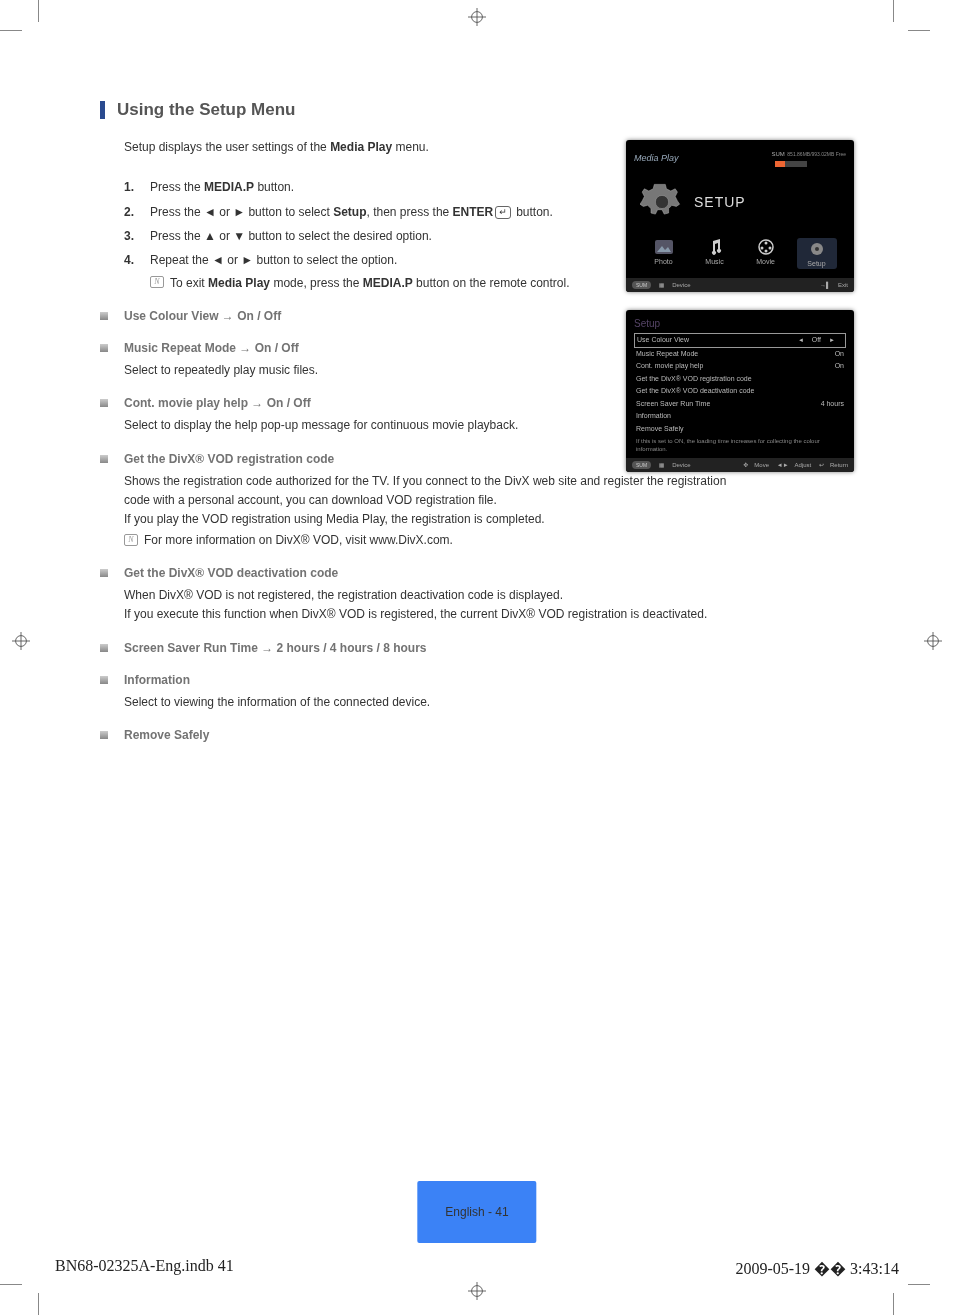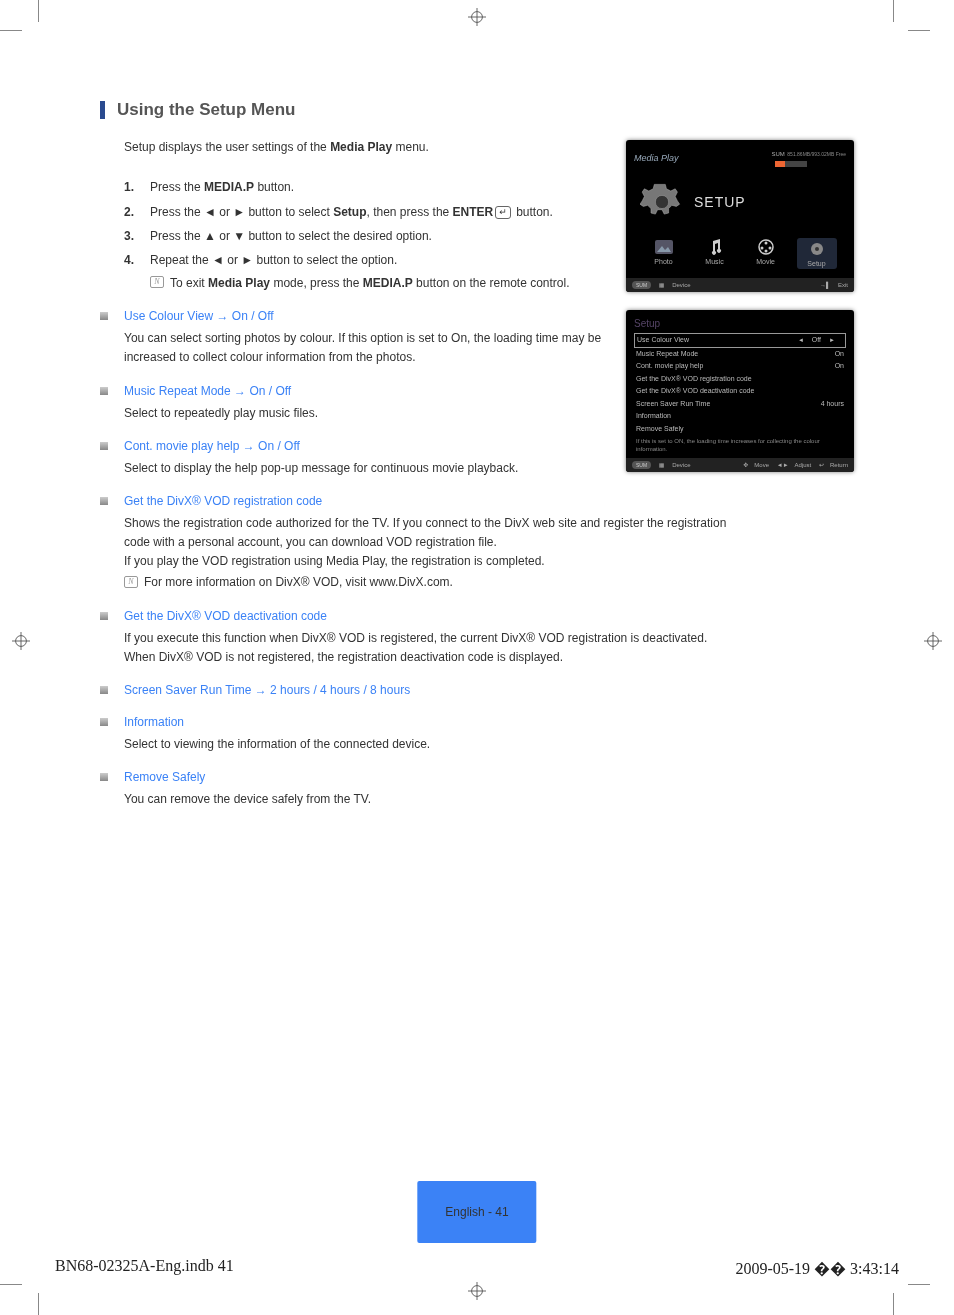--- a/index.html
+++ b/index.html
@@ -55,21 +55,21 @@
   .step .body { flex: 1; }
   .note-line { display: flex; align-items: flex-start; margin-top: 2px; }
   .note-icon { width: 14px; height: 12px; border: 1px solid #999; border-radius: 2px; font-size: 8px; line-height: 10px; text-align: center; color: #999; margin-right: 6px; margin-top: 3px; flex-shrink: 0; font-style: italic; font-family: serif; }
 
   .items { margin-top: 14px; }
   .item { position: relative; padding-left: 24px; margin-bottom: 14px; }
   .item .marker {
     position: absolute; left: 0; top: 5px; width: 8px; height: 8px;
     background: linear-gradient(to bottom, #ccc, #888);
   }
-  .item .title { font-weight: normal; color: #3b82f6; margin-bottom: 4px; line-height: 1.5; }
+  .item .title { font-weight: bold; color: #737373; margin-bottom: 4px; line-height: 1.5; }
   .item .desc { color: #333; line-height: 1.6; }
 
   .enter-icon {
     display: inline-block; border: 1px solid #666; border-radius: 3px;
     padding: 0 3px; font-size: 9px; line-height: 11px; vertical-align: 1px;
     margin: 0 2px;
   }
 
   .tv-shots {
     position: absolute;
@@ -204,21 +204,20 @@
         </div>
       </div>
     </div>
   </div>
 
   <div class="items">
 
     <div class="item">
       <div class="marker"></div>
       <div class="title">Use Colour View → On / Off</div>
-      <div class="desc" style="max-width:480px;">You can select sorting photos by colour. If this option is set to On, the loading time may be increased to collect colour information from the photos.</div>
     </div>
 
     <div class="item">
       <div class="marker"></div>
       <div class="title">Music Repeat Mode → On / Off</div>
       <div class="desc">Select to repeatedly play music files.</div>
     </div>
 
     <div class="item">
       <div class="marker"></div>
@@ -236,40 +235,39 @@
           <div class="note-icon">N</div>
           <div>For more information on DivX® VOD, visit www.DivX.com.</div>
         </div>
       </div>
     </div>
 
     <div class="item">
       <div class="marker"></div>
       <div class="title">Get the DivX® VOD deactivation code</div>
       <div class="desc">
+        <div>When DivX® VOD is not registered, the registration deactivation code is displayed.</div>
         <div>If you execute this function when DivX® VOD is registered, the current DivX® VOD registration is deactivated.</div>
-        <div>When DivX® VOD is not registered, the registration deactivation code is displayed.</div>
       </div>
     </div>
 
     <div class="item">
       <div class="marker"></div>
       <div class="title">Screen Saver Run Time → 2 hours / 4 hours / 8 hours</div>
     </div>
 
     <div class="item">
       <div class="marker"></div>
       <div class="title">Information</div>
       <div class="desc">Select to viewing the information of the connected device.</div>
     </div>
 
     <div class="item">
       <div class="marker"></div>
       <div class="title">Remove Safely</div>
-      <div class="desc">You can remove the device safely from the TV.</div>
     </div>
 
   </div>
 
   <div class="tv-shots">
 
     <div class="tv">
       <div class="tv1-body">
         <div class="tv1-header">
           <span style="font-style:italic;color:#9ab;">Media Play</span>

